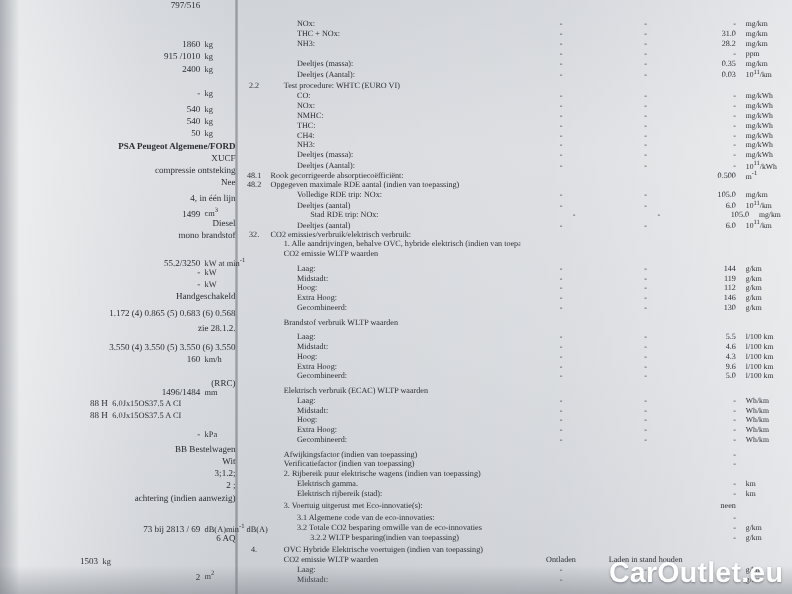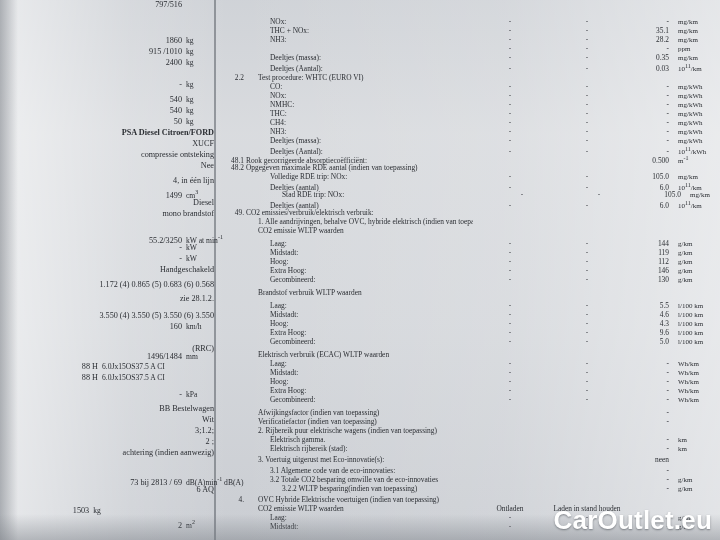--- a/index.html
+++ b/index.html
@@ -50,21 +50,21 @@
 
   
   .right{
     position:absolute;left:215px;top:15px;width:505px;height:540px;
     font-size:7.4px;line-height:9.1px;
   }
   .rrow{
     position:absolute;left:0;width:505px;height:9.1px;
     display:flex;align-items:baseline;white-space:nowrap;
   }
-  .c-idx{width:26px;padding-left:3px;text-align:right;}
+  .c-idx{width:26px;padding-left:3px;text-align:center;}
   .c-lbl{flex:1;padding-left:2px;overflow:hidden;}
   .c-a{width:74px;text-align:center;}
   .c-b{width:80px;text-align:center;}
   .c-v{width:42px;text-align:right;padding-right:5px;}
   .c-u{width:42px;text-align:left;padding-left:4px;font-size:7px;}
   .ind1{padding-left:14px;}
   .ind2{padding-left:26px;}
   .ind3{padding-left:38px;}
 
   
@@ -114,21 +114,21 @@
       <span class="lunit">kg</span>
     </div>
     <div class="lrow" style="top: 106px;">
       <span class="lval">540</span>
       <span class="lunit">kg</span>
     </div>
     <div class="lrow" style="top: 117px;">
       <span class="lval">50</span>
       <span class="lunit">kg</span>
     </div>
-    <div class="lwide bold" style="top: 128px;">PSA Diesel Citroen/FORD</div>
+    <div class="lwide bold" style="top: 128px;">PSA Peugeot Algemene/FORD</div>
     <div class="lwide" style="top: 139px;">XUCF</div>
     <div class="lwide" style="top: 150px;">compressie ontsteking</div>
     <div class="lwide" style="top: 161px;">Nee</div>
     <div class="lwide" style="top: 176px;">4, in één lijn</div>
     <div class="lrow" style="top: 187px;">
       <span class="lval">1499</span>
       <span class="lunit">cm<span class="sup">3</span></span>
     </div>
     <div class="lwide" style="top: 198px;">Diesel</div>
     <div class="lwide" style="top: 209px;">mono brandstof</div>
@@ -195,21 +195,21 @@
       <span class="c-a">-</span>
       <span class="c-b">-</span>
       <span class="c-v">-</span>
       <span class="c-u">mg/km</span>
     </div>
     <div class="rrow" style="top: 11px;">
       <span class="c-idx"></span>
       <span class="c-lbl ind2">THC + NOx:</span>
       <span class="c-a">-</span>
       <span class="c-b">-</span>
-      <span class="c-v">35.1</span>
+      <span class="c-v">31.0</span>
       <span class="c-u">mg/km</span>
     </div>
     <div class="rrow" style="top: 20px;">
       <span class="c-idx"></span>
       <span class="c-lbl ind2">NH3:</span>
       <span class="c-a">-</span>
       <span class="c-b">-</span>
       <span class="c-v">28.2</span>
       <span class="c-u">mg/km</span>
     </div>
@@ -351,21 +351,21 @@
     </div>
     <div class="rrow" style="top: 184px;">
       <span class="c-idx"></span>
       <span class="c-lbl ind2">Deeltjes (aantal)</span>
       <span class="c-a">-</span>
       <span class="c-b">-</span>
       <span class="c-v">6.0</span>
       <span class="c-u">10<span class="sup">11</span>/km</span>
     </div>
     <div class="rrow" style="top: 193px;">
-      <span class="c-idx">49.</span>
+      <span class="c-idx">32.</span>
       <span class="c-lbl ind0">CO2 emissies/verbruik/elektrisch verbruik:</span>
       <span class="c-a"></span>
       <span class="c-b"></span>
       <span class="c-v"></span>
       <span class="c-u"></span>
     </div>
     <div class="rrow" style="top: 202px;">
       <span class="c-idx"></span>
       <span class="c-lbl ind1">1.  Alle aandrijvingen, behalve OVC, hybride elektrisch (indien van toepassing)</span>
       <span class="c-a"></span>

